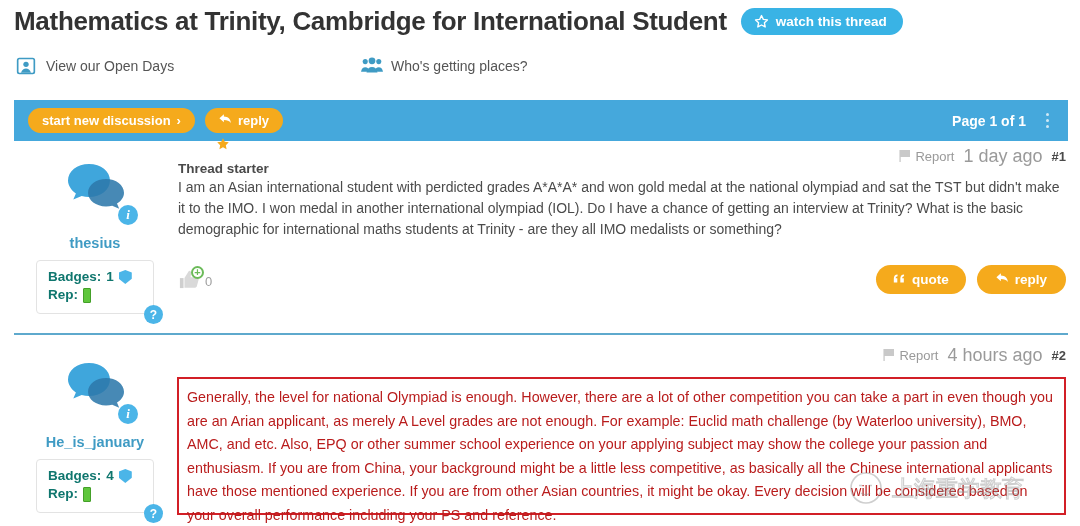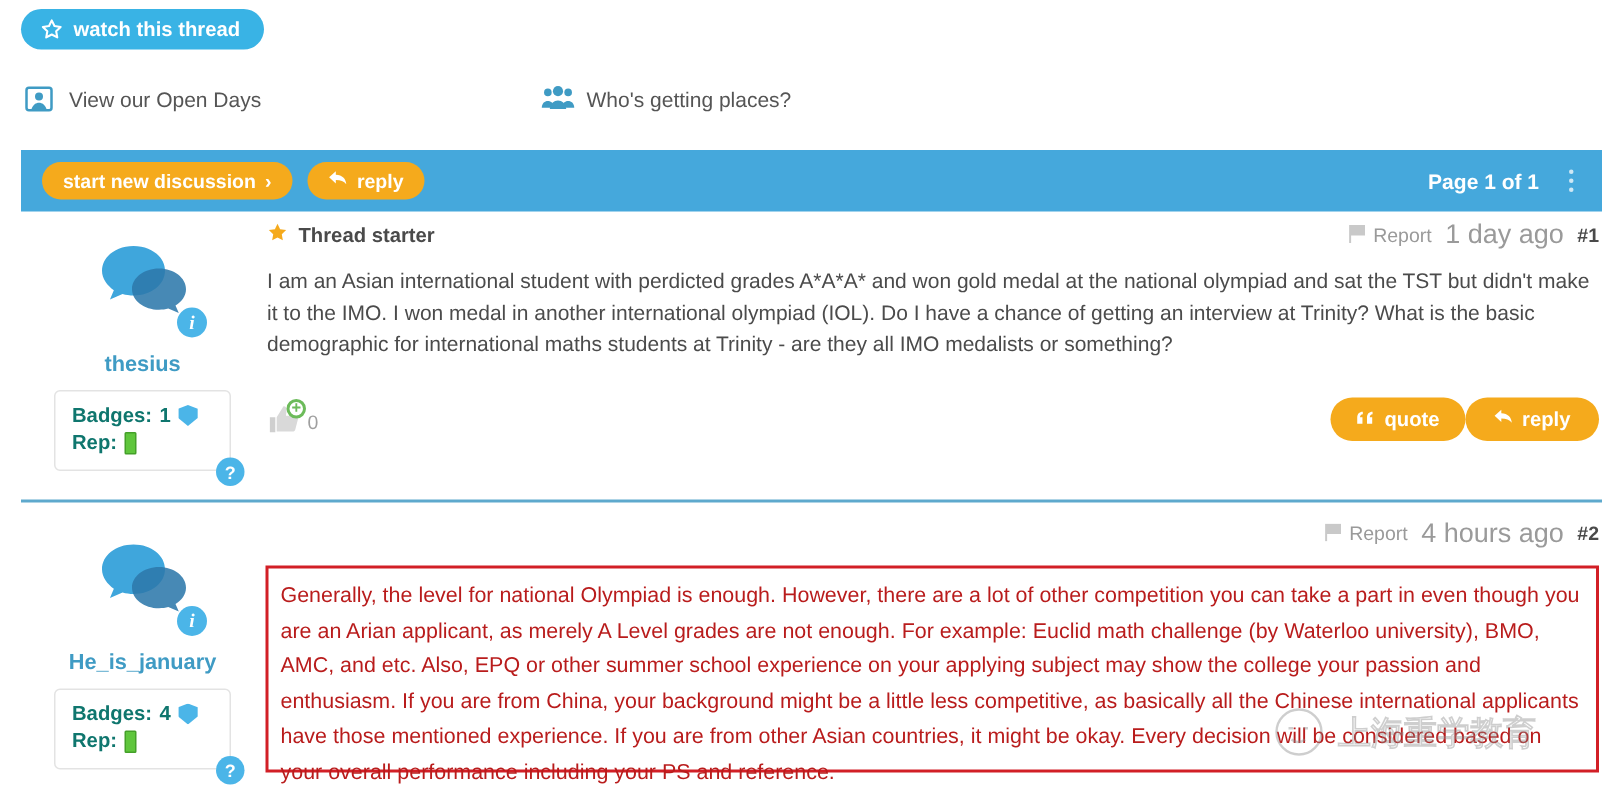--- a/index.html
+++ b/index.html
@@ -194,20 +194,21 @@
 
   .post-head {
     display: flex; align-items: center;
     height: 30px;
   }
   .thread-starter {
     display: flex; align-items: center; gap: 7px;
     font-size: 13.5px;
     color: #4a4a4a;
     font-weight: bold;
+    flex-direction: column;
   }
   .meta { margin-left: auto; display: flex; align-items: center; gap: 9px; }
   .report {
     display: flex; align-items: center; gap: 5px;
     color: #9a9a9a; font-size: 13px; cursor: pointer;
   }
   .flag {
     display: inline-block;
     width: 11px; height: 12px;
     background: #c9c9c9;
@@ -241,21 +242,21 @@
     border-radius: 50%;
     border: 2px solid #6cbb5a;
     background: #ffffff;
     display: flex; align-items: center; justify-content: center;
     color: #6cbb5a;
     font-size: 11px;
     font-weight: bold;
     line-height: 1;
   }
   .likecount { color: #9f9f9f; font-size: 13px; margin-left: 4px; }
-  .foot-btns { margin-left: auto; display: flex; }
+  .foot-btns { margin-left: auto; display: flex; gap: 11px; }
   .pill.quote { padding: 7px 17px; border-radius: 16px; font-size: 13.5px; }
   .pill.reply { padding: 7px 19px; border-radius: 16px; font-size: 13.5px; }
 
   
   .redbox {
     position: absolute;
     left: 177px; top: 37px;
     width: 889px; height: 138px;
     border: 2px solid #d21f26;
     background: #ffffff;
@@ -276,20 +277,21 @@
     opacity: 0.42;
     pointer-events: none;
   }
 </style>
 </head>
 <body>
 
 <div id="page">
 
   <div class="title-row">
+    <div class="thread-title">Mathematics at Trinity, Cambridge for International Student</div>
     <div class="watch-btn">
       <span class="star-ico">
         <svg viewBox="0 0 24 24" width="15" height="15">
           <path d="M12 2.5l2.9 6.1 6.6.9-4.8 4.6 1.2 6.6L12 17.6 6.1 20.7l1.2-6.6L2.5 9.5l6.6-.9z" fill="none" stroke="#ffffff" stroke-width="2.2" stroke-linejoin="round"></path>
         </svg>
       </span>
       <span>watch this thread</span>
     </div>
   </div>
 

